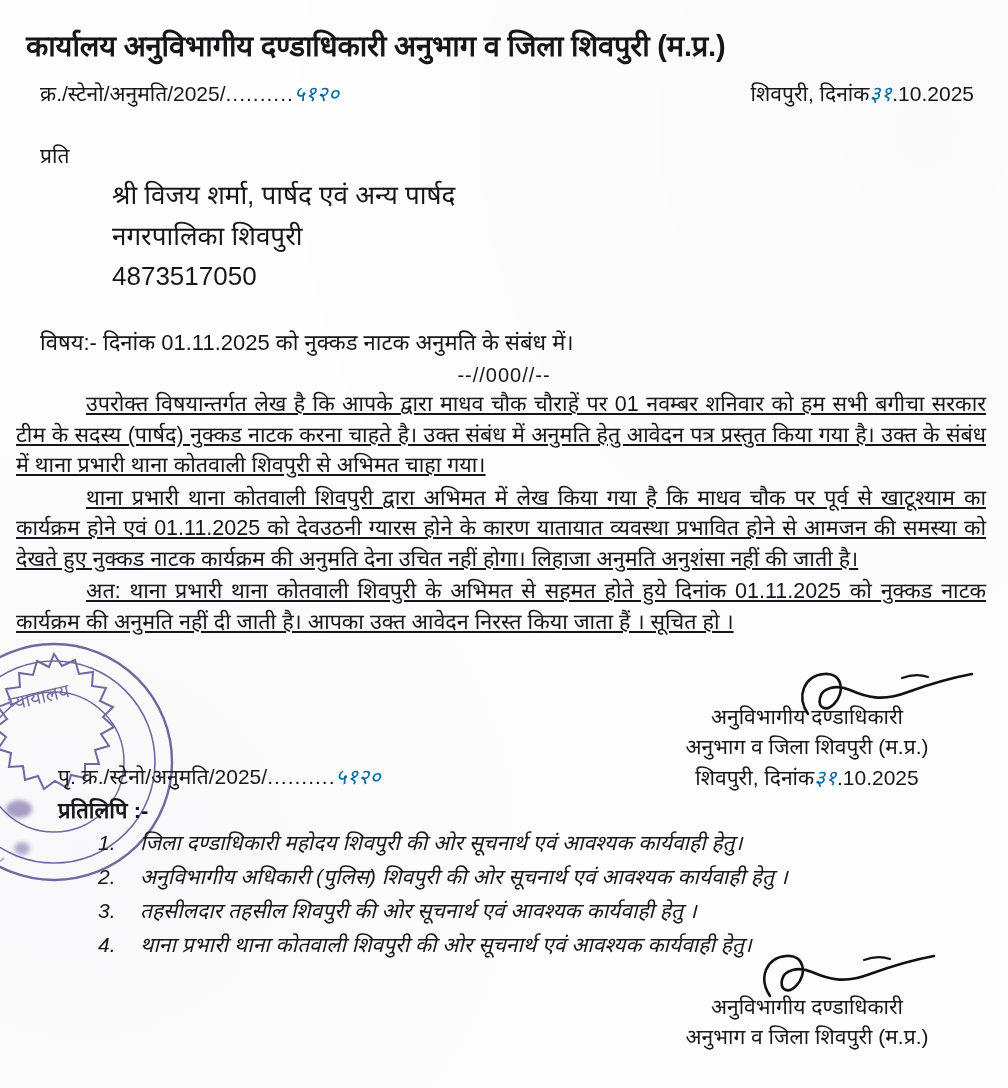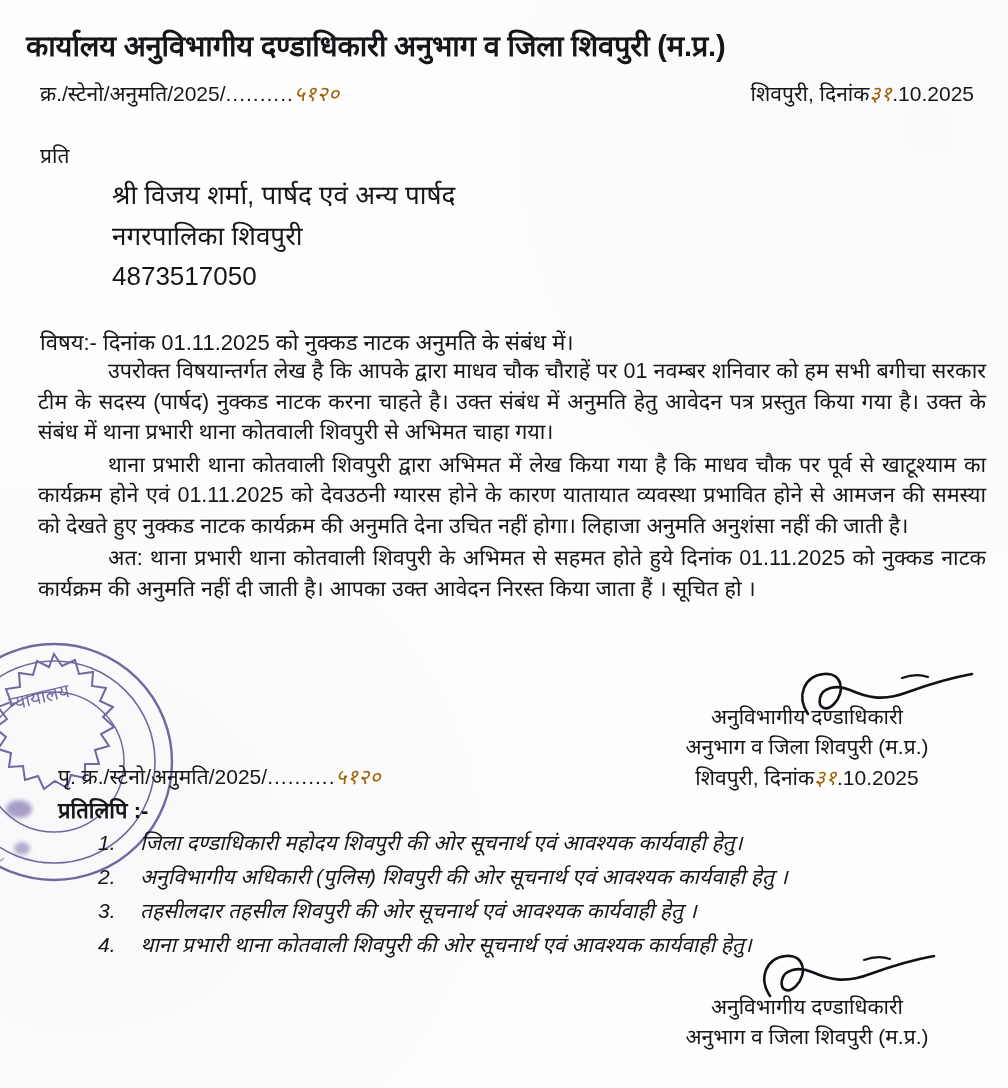--- a/index.html
+++ b/index.html
@@ -51,21 +51,21 @@
     padding: 16px 34px 0 40px;
     font-size: 21px;
     font-family: "Liberation Sans", "DejaVu Sans", sans-serif;
   }
   .ref-left, .ref-right { white-space: nowrap; }
   .hand {
     font-family: "DejaVu Serif", serif;
     font-style: italic;
     font-size: 21px;
     letter-spacing: 0.5px;
-    color: #a16207;
+    color: #0369a1;
   }
   .dots { letter-spacing: 1px; }
 
   
   .to-label {
     padding: 34px 0 0 40px;
     font-size: 21px;
     font-family: "Liberation Sans", "DejaVu Sans", sans-serif;
   }
   .addr {
@@ -85,21 +85,21 @@
   }
   .divider {
     text-align: center;
     font-size: 20px;
     padding: 8px 0 2px 0;
     font-family: "Liberation Sans", "DejaVu Sans", sans-serif;
     letter-spacing: 1px;
   }
 
   
-  .body-wrap { padding: 0 22px 0 38px; }
+  .body-wrap { padding: 0 22px 0 16px; text-decoration: underline; }
   .para {
     font-size: 21.5px;
     line-height: 1.42;
     text-align: justify;
     text-justify: inter-word;
     text-indent: 70px;
     margin: 0 0 2px 0;
     font-family: "Liberation Sans", "DejaVu Sans", sans-serif;
   }
   .para.last-of-group { margin-bottom: 6px; }
@@ -244,20 +244,21 @@
 
     <div class="to-label">प्रति</div>
     <div class="addr">
       <div>श्री विजय शर्मा, पार्षद एवं अन्य पार्षद</div>
       <div>नगरपालिका शिवपुरी</div>
       <div>4873517050</div>
     </div>
 
     <div class="subject">विषय:- दिनांक 01.11.2025 को नुक्कड नाटक अनुमति के संबंध में।</div>
 
+    <div class="divider">--//000//--</div>
 
     <div class="body-wrap">
       <p class="para">उपरोक्त विषयान्तर्गत लेख है कि आपके द्वारा माधव चौक चौराहें पर 01 नवम्बर शनिवार को हम सभी बगीचा सरकार टीम के सदस्य (पार्षद) नुक्कड नाटक करना चाहते है। उक्त संबंध में अनुमति हेतु आवेदन पत्र प्रस्तुत किया गया है। उक्त के संबंध में थाना प्रभारी थाना कोतवाली शिवपुरी से अभिमत चाहा गया।</p>
       <p class="para">थाना प्रभारी थाना कोतवाली शिवपुरी द्वारा अभिमत में लेख किया गया है कि माधव चौक पर पूर्व से खाटूश्याम का कार्यक्रम होने एवं 01.11.2025 को देवउठनी ग्यारस होने के कारण यातायात व्यवस्था प्रभावित होने से आमजन की समस्या को देखते हुए नुक्कड नाटक कार्यक्रम की अनुमति देना उचित नहीं होगा। लिहाजा अनुमति अनुशंसा नहीं की जाती है।</p>
       <p class="para last-of-group">अत: थाना प्रभारी थाना कोतवाली शिवपुरी के अभिमत से सहमत होते हुये दिनांक 01.11.2025 को नुक्कड नाटक कार्यक्रम की अनुमति नहीं दी जाती है। आपका उक्त आवेदन निरस्त किया जाता हैं । सूचित हो ।</p>
     </div>
 
   </div>
 
   <div class="sig-block sig-1">

